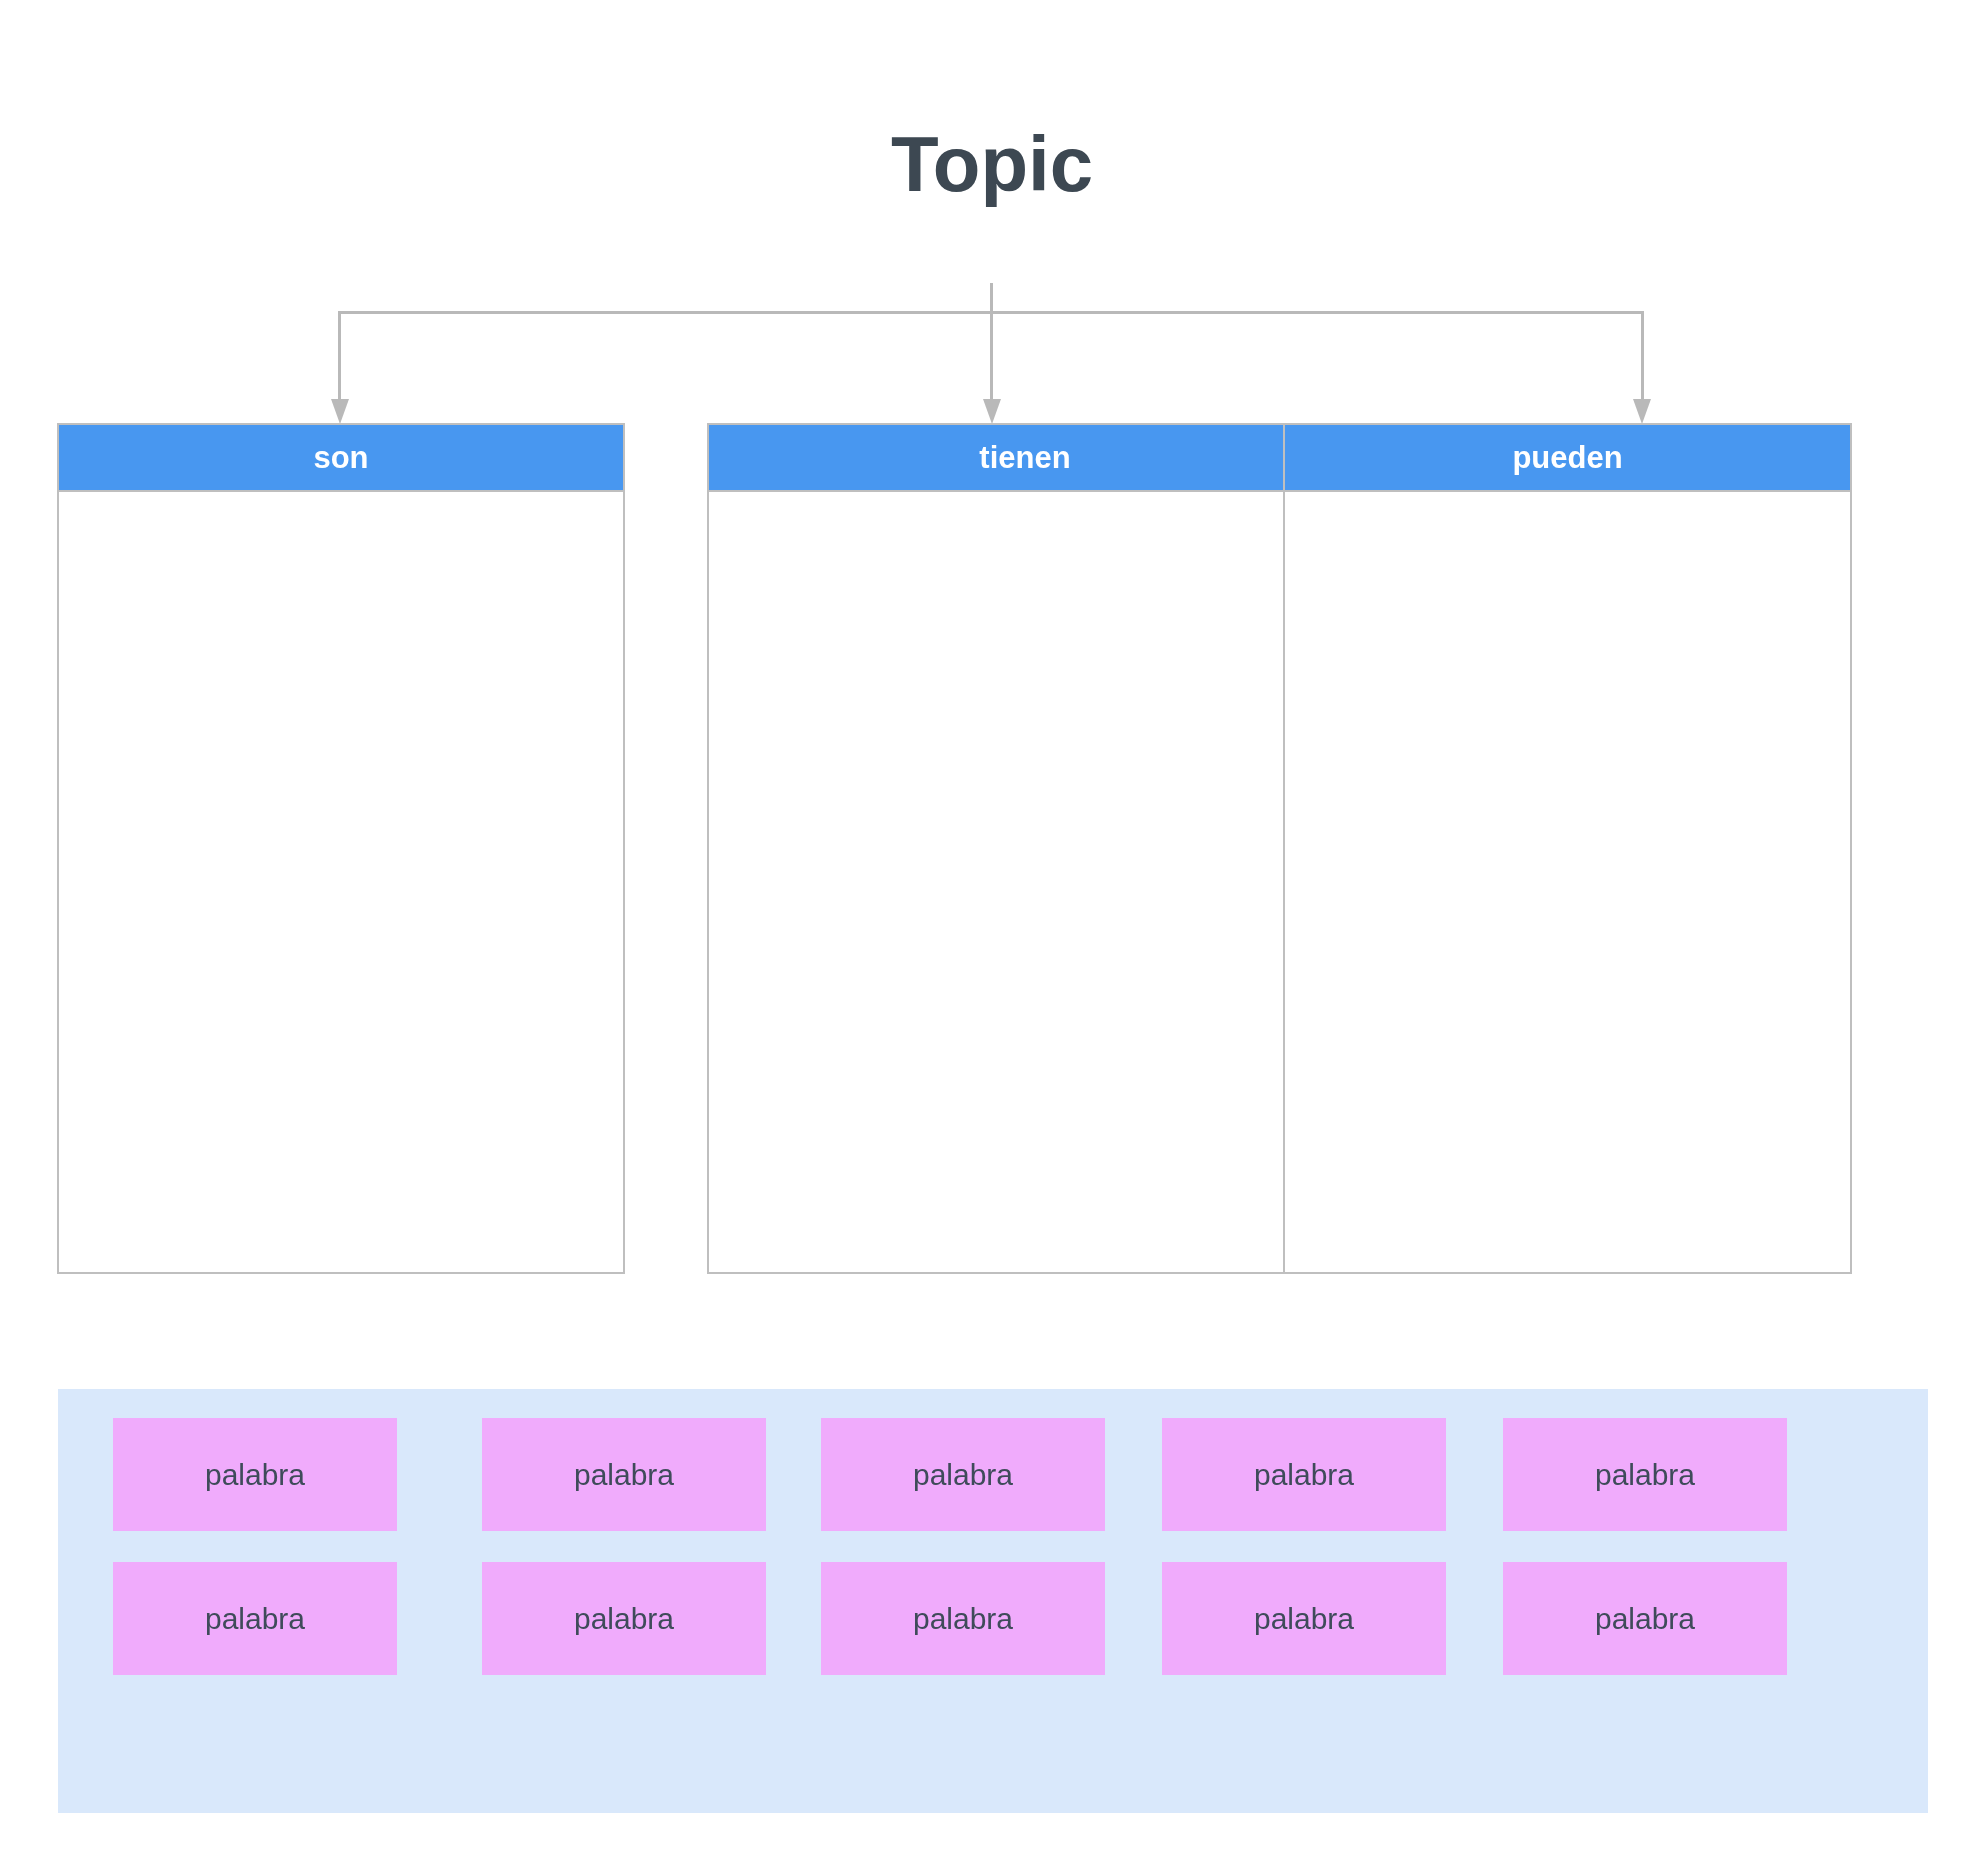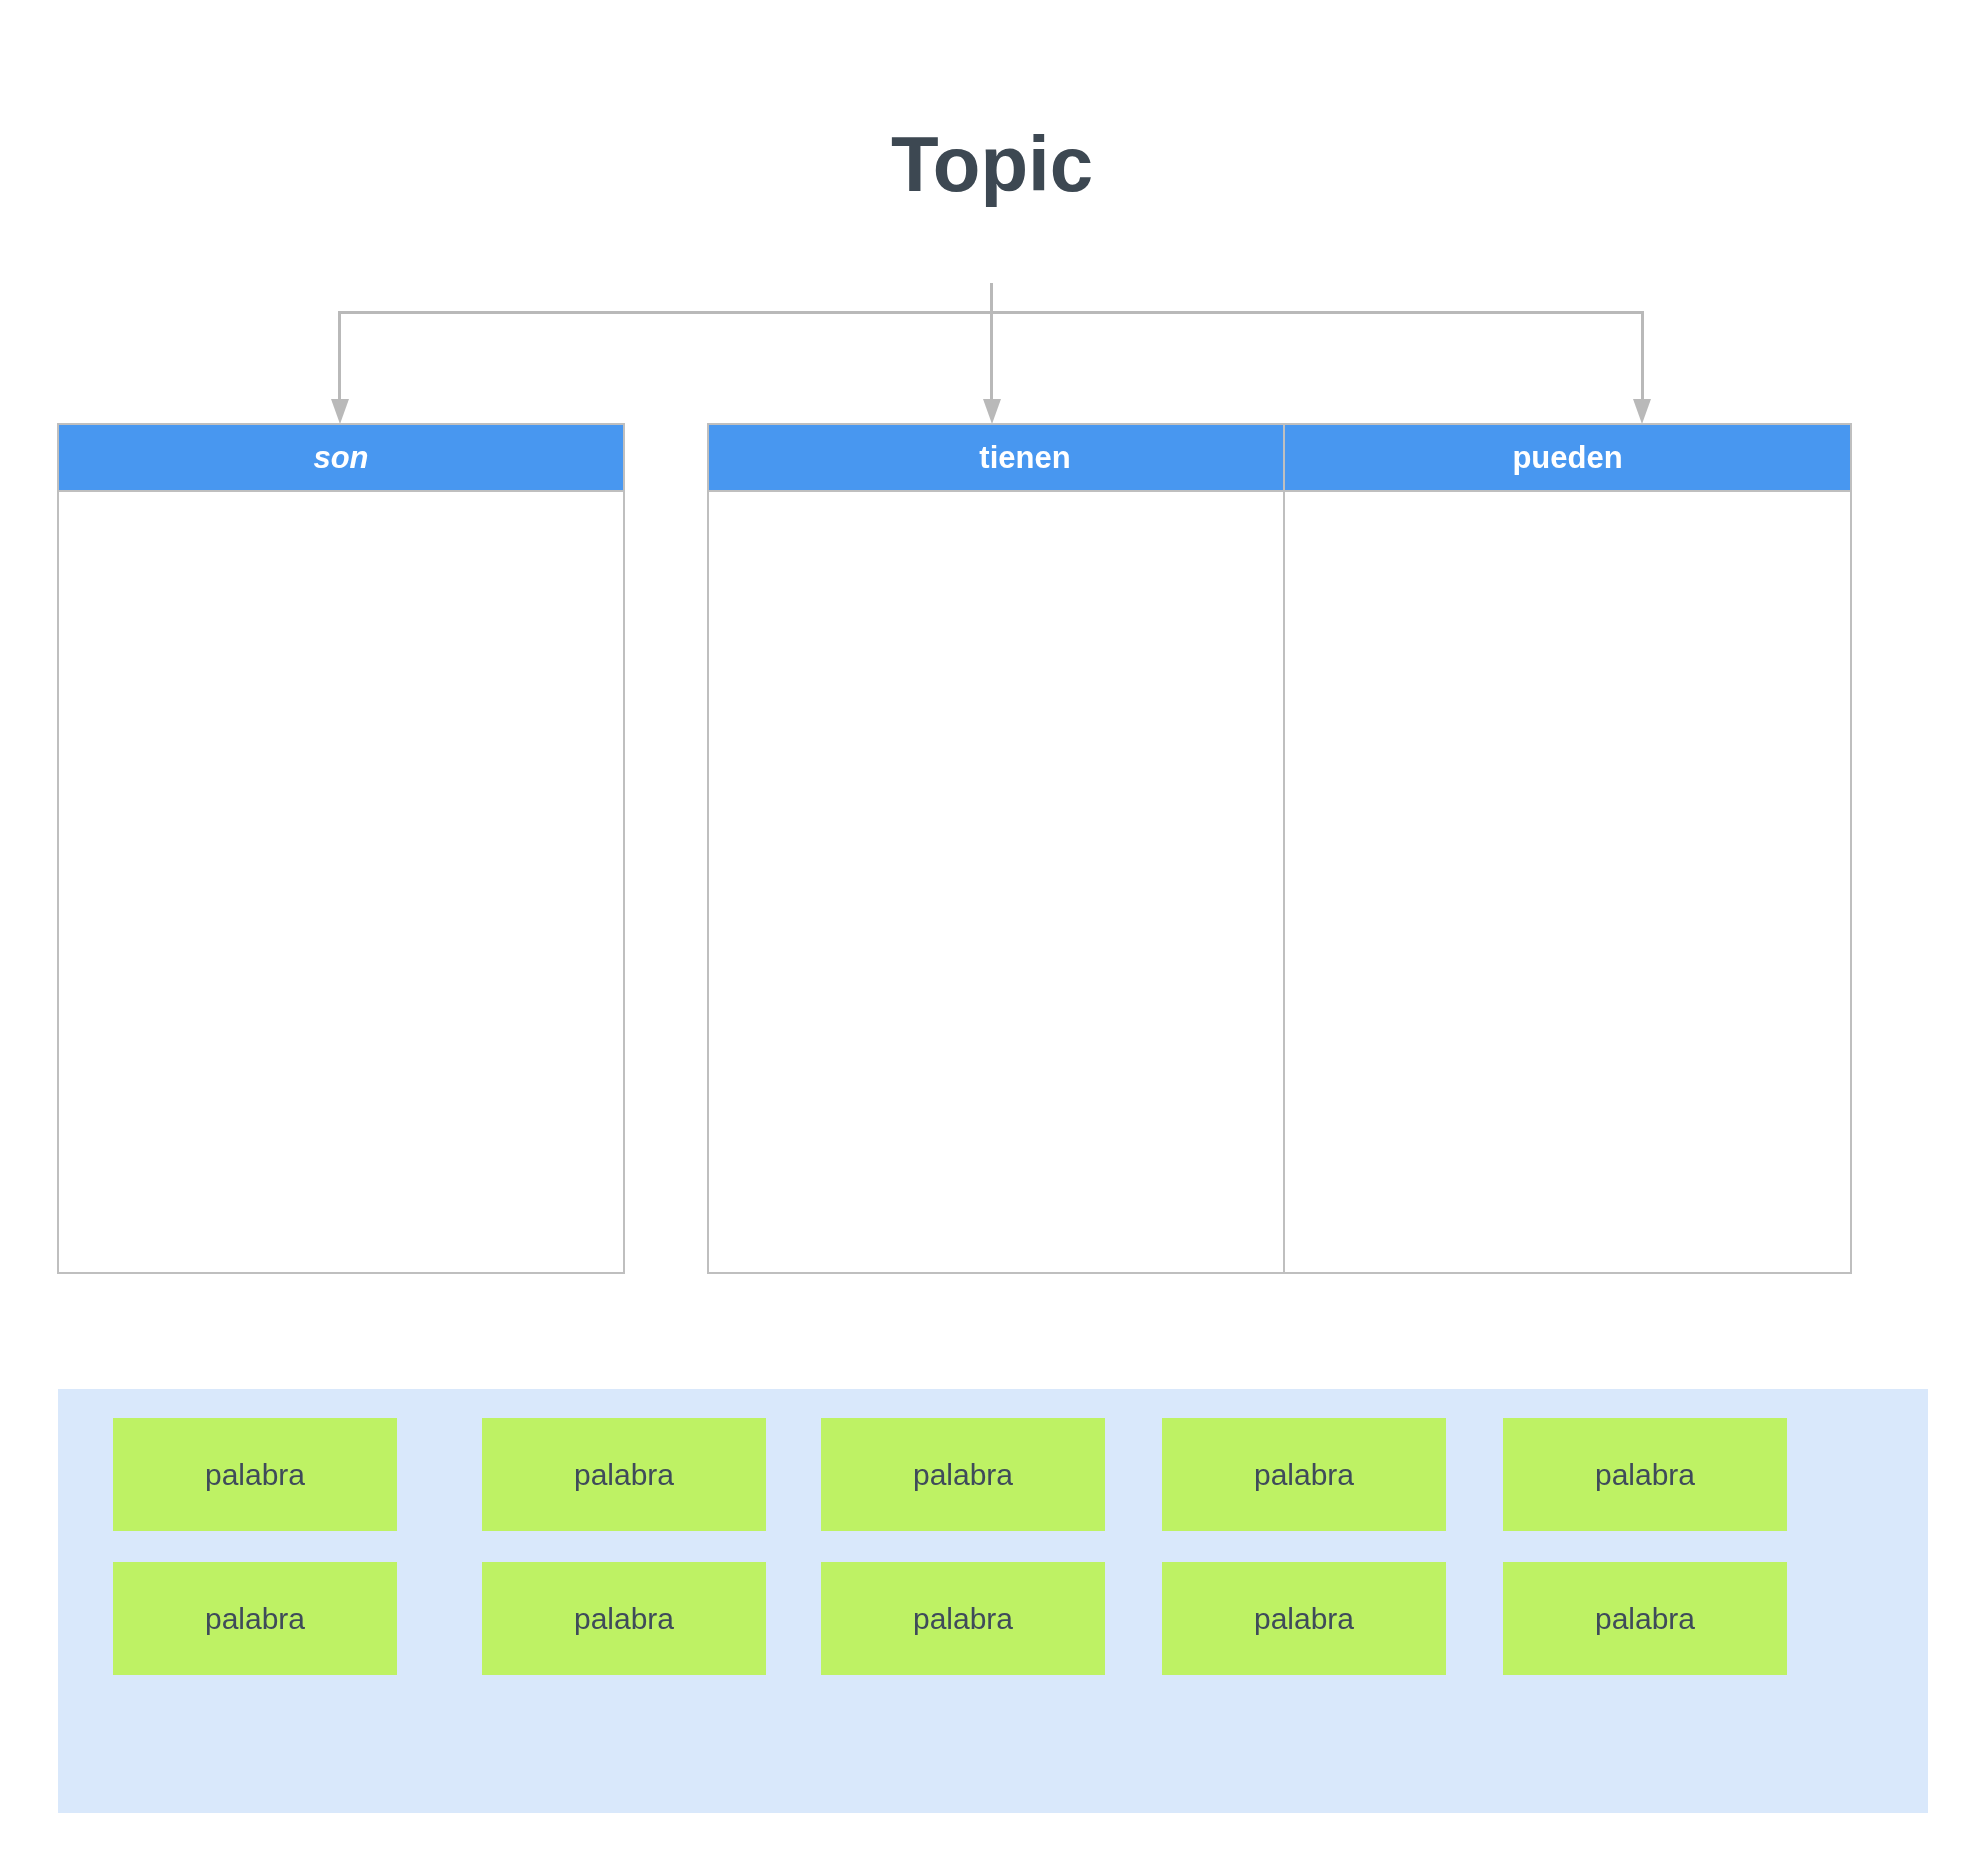--- a/index.html
+++ b/index.html
@@ -38,41 +38,41 @@
   .ah-m { left: 983px; }
   .ah-r { left: 1633px; }
 
   
   .column {
     position: absolute; top: 423px; height: 851px;
     background: #ffffff;
     border: 2.5px solid #bfbfbf;
     box-sizing: border-box;
   }
-  .col-1 { left: 57px;   width: 568px; font-style: italic; }
+  .col-1 { left: 57px;   width: 568px; }
   .col-2 { left: 707px;  width: 636px; }
   .col-3 { left: 1283px; width: 569px; }
   .column-header {
     height: 65px;
     background: #4897f0;
     border-bottom: 2.5px solid #bfbfbf;
     display: flex; align-items: center; justify-content: center;
     color: #ffffff; font-size: 31px; font-weight: bold;
   }
   .column-body { width: 100%; height: calc(100% - 68px); background: #ffffff; }
 
   
   .word-bank {
     position: absolute; left: 58px; top: 1389px;
     width: 1870px; height: 424px;
     background: #d9e8fb;
   }
   .word-card {
     position: absolute; width: 284px; height: 113px;
-    background: #bef264;
+    background: #f0abfc;
     display: flex; align-items: center; justify-content: center;
     font-size: 30px; color: #3f4b5a;
     cursor: grab;
   }
   .r1 { top: 1418px; } .r2 { top: 1562px; }
   .c1 { left: 113px; } .c2 { left: 482px; } .c3 { left: 821px; }
   .c4 { left: 1162px; } .c5 { left: 1503px; }
 </style>
 </head>
 <body>

